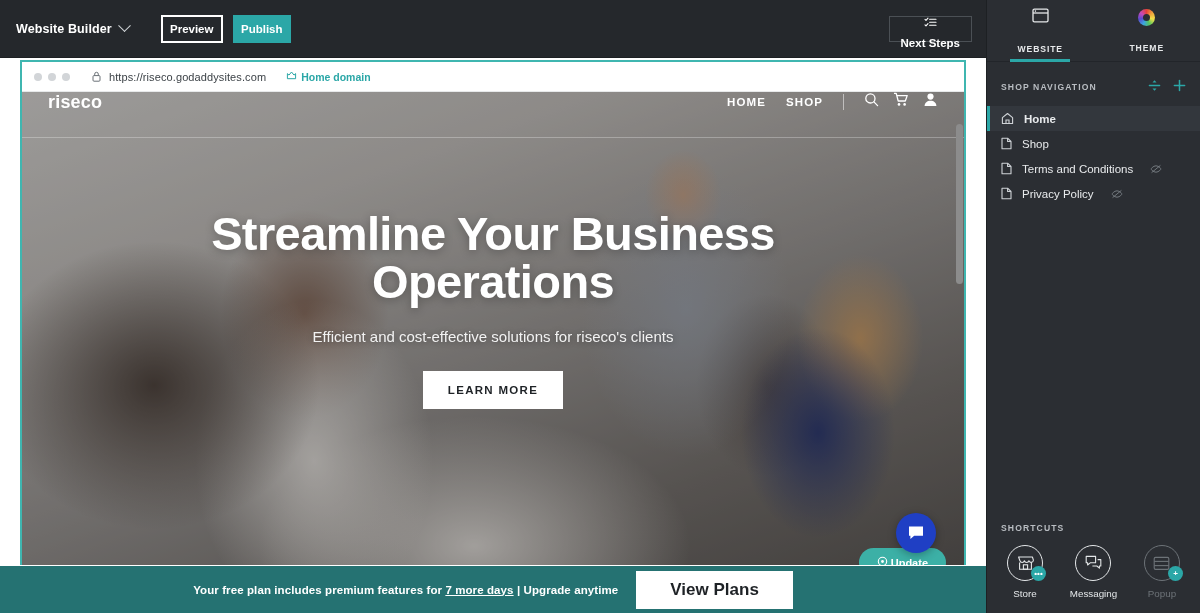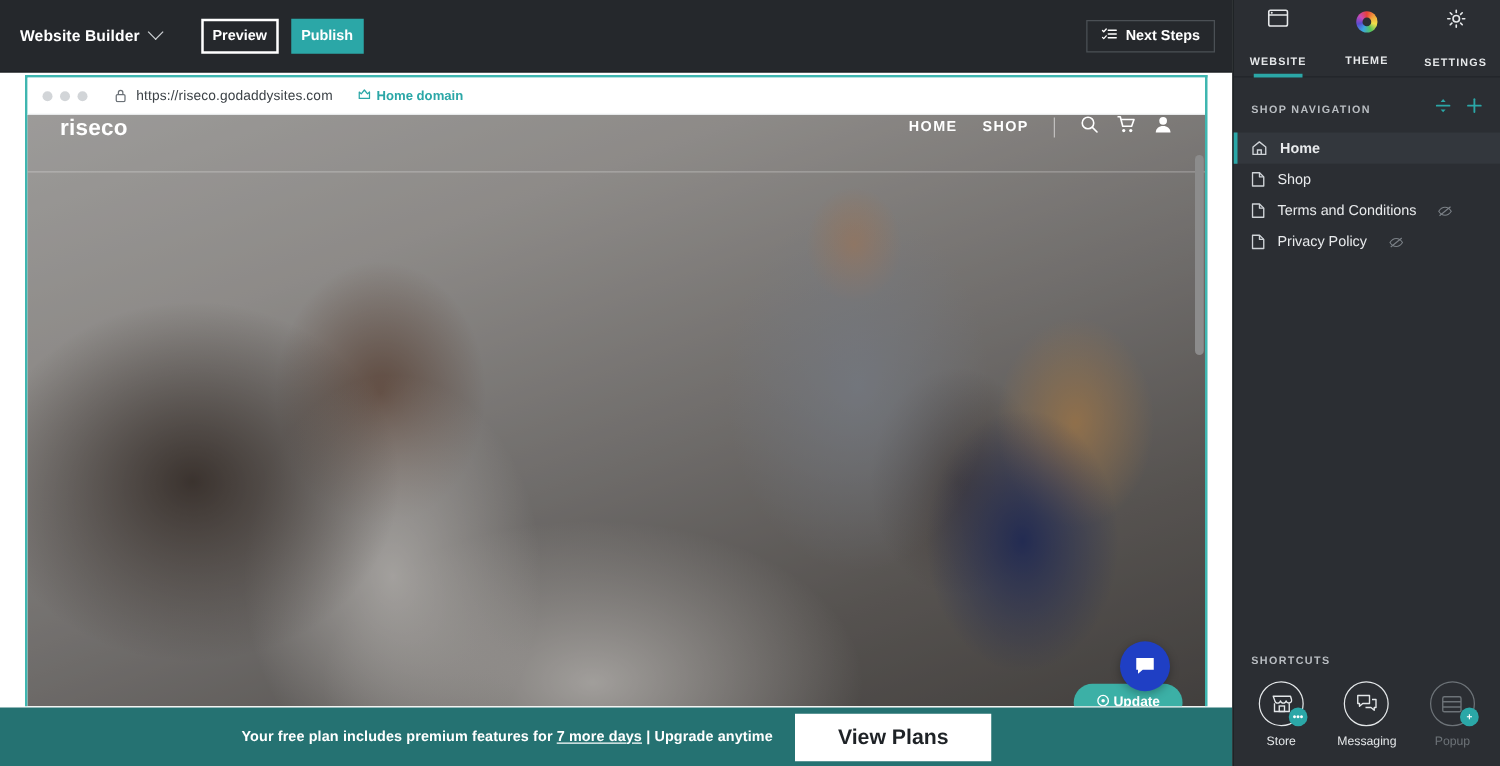--- a/index.html
+++ b/index.html
@@ -64,23 +64,24 @@
     cursor: pointer;
   }
   .btn-next-steps {
     margin-left: auto;
     height: 26px;
     padding: 0 11px;
     background: transparent;
     border: 1px solid #4b5055;
     color: #ffffff;
     font-size: 11.5px; font-weight: bold;
-    display: flex; align-items: center; gap: 7px;
+    display: flex; gap: 7px;
     cursor: pointer;
     font-family: "Liberation Sans", sans-serif;
+    flex-direction: column;
   }
 
   
   .preview-frame {
     position: absolute;
     left: 20px; top: 60px;
     width: 946px; height: 505px;
     border: 2px solid #3fb6b0;
     border-bottom: none;
     background: #ffffff;
@@ -376,20 +377,25 @@
               <span>
                 <svg width="15" height="15" viewBox="0 0 15 15" fill="none">
                   <circle cx="7.5" cy="4.6" r="3.1" fill="#fff"></circle>
                   <path d="M1.6 14c0-3.3 2.6-5.3 5.9-5.3s5.9 2 5.9 5.3" fill="#fff"></path>
                 </svg>
               </span>
             </div>
           </div>
         </div>
 
+        <div class="hero-body">
+          <h1 class="hero-h1">Streamline Your Business Operations</h1>
+          <p class="hero-sub">Efficient and cost-effective solutions for riseco's clients</p>
+          <button class="hero-cta">LEARN MORE</button>
+        </div>
 
         <div class="update-pill">
           <span>
             <svg width="11" height="11" viewBox="0 0 11 11" fill="none">
               <circle cx="5.5" cy="5.5" r="4.2" stroke="#fff" stroke-width="1.1"></circle>
               <circle cx="5.5" cy="5.5" r="1.4" fill="#fff"></circle>
             </svg>
           </span>
           <span>Update</span>
         </div>
@@ -421,29 +427,20 @@
             <rect x="1" y="1.2" width="15" height="12.6" rx="1.4" stroke="#e6e8ea" stroke-width="1.3"></rect>
             <line x1="1" y1="5" x2="16" y2="5" stroke="#e6e8ea" stroke-width="1.3"></line>
             <circle cx="3.4" cy="3.1" r=".8" fill="#e6e8ea"></circle>
           </svg>
         </span>
         <span class="lbl">WEBSITE</span>
       </div>
       <div class="side-tab">
         <span class="theme-ring"></span>
         <span class="lbl">THEME</span>
-      </div>
-      <div class="side-tab">
-        <span>
-          <svg width="16" height="16" viewBox="0 0 16 16" fill="none">
-            <circle cx="8" cy="8" r="2.6" stroke="#e6e8ea" stroke-width="1.3"></circle>
-            <path d="M8 1.2v1.8M8 13v1.8M1.2 8h1.8M13 8h1.8M3.2 3.2l1.3 1.3M11.5 11.5l1.3 1.3M12.8 3.2l-1.3 1.3M4.5 11.5l-1.3 1.3" stroke="#e6e8ea" stroke-width="1.3" stroke-linecap="round"></path>
-          </svg>
-        </span>
-        <span class="lbl">SETTINGS</span>
       </div>
     </div>
 
     <div class="nav-head">
       <span class="title">SHOP NAVIGATION</span>
       <span class="acts">
         <span>
           <svg width="13" height="13" viewBox="0 0 13 13" fill="none">
             <line x1="1.4" y1="6.5" x2="11.6" y2="6.5" stroke="#2ba7a7" stroke-width="1.4" stroke-linecap="round"></line>
             <path d="M6.5 1.2l2 2.3h-4l2-2.3z" fill="#2ba7a7"></path>

